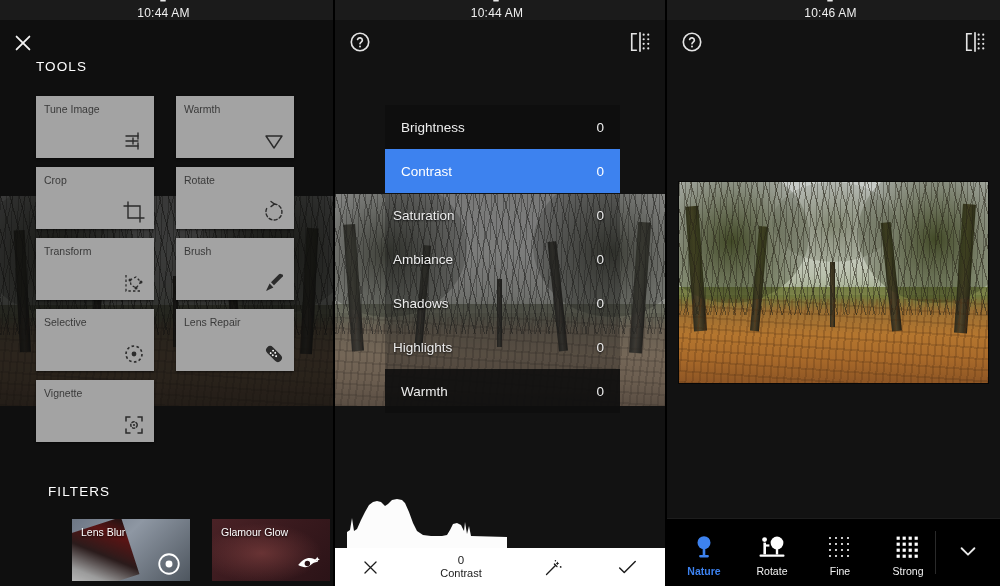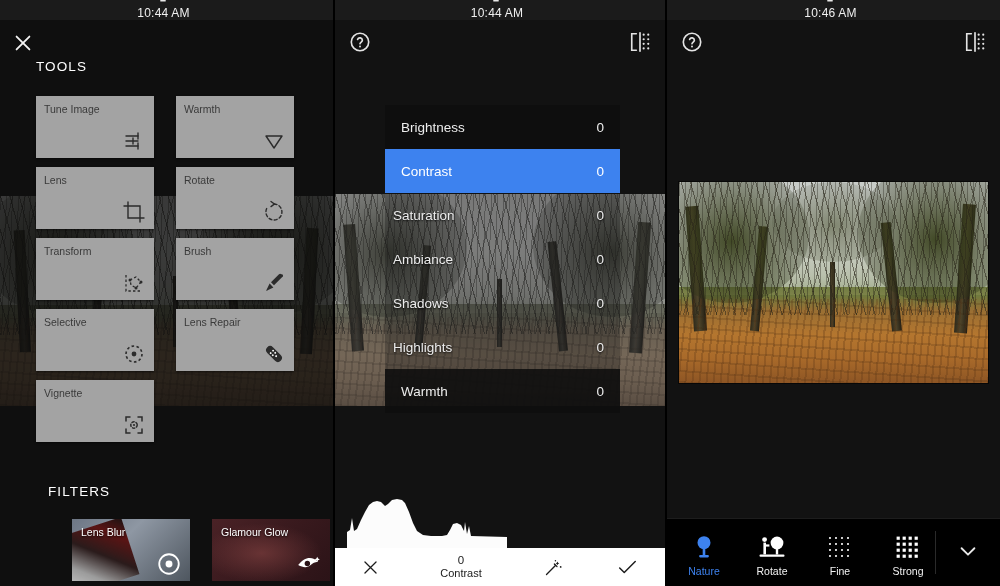--- a/index.html
+++ b/index.html
@@ -163,21 +163,21 @@
     border-top: 1px solid #1d1d1d;
   }
   .looks-items { display: flex; align-items: center; padding-left: 10px; gap: 14px; flex: 1; }
   .look {
     width: 54px; display: flex; flex-direction: column; align-items: center;
     justify-content: center; gap: 3px; padding-top: 4px;
   }
   .look .l-icon { width: 32px; height: 30px; color: #fff; display: flex; align-items: center; justify-content: center; }
   .look .l-label { font-size: 10.5px; color: #f2f2f2; }
   .look.selected .l-icon { color: #3d82ef; }
-  .look.selected .l-label { color: #3d82ef; }
+  .look.selected .l-label { color: #3d82ef; font-weight: bold; }
   .looks-divider { width: 1px; background: #2a2a2a; margin: 12px 0; }
   .looks-expand { width: 72px; display: flex; align-items: center; justify-content: center; }
   .looks-expand svg { color: #e9e9e9; }
 </style>
 </head>
 <body>
 
 <div class="screens">
 
   <div class="panel p1">
@@ -251,21 +251,21 @@
           <span class="t-label">Warmth</span>
           <span class="t-icon">
             <svg width="24" height="24" viewBox="0 0 24 24" stroke="#2b2b2b" stroke-width="1.4" fill="none" stroke-linejoin="round">
               <path d="M4 7h16L12 19 4 7z"></path>
             </svg>
           </span>
         </div>
       </div>
       <div class="tool-row">
         <div class="tool-tile">
-          <span class="t-label">Lens</span>
+          <span class="t-label">Crop</span>
           <span class="t-icon">
             <svg width="24" height="24" viewBox="0 0 24 24" stroke="#2b2b2b" stroke-width="1.4" fill="none" stroke-linecap="round">
               <path d="M6 2v16h16M2 6h16v16"></path>
             </svg>
           </span>
         </div>
         <div class="tool-tile">
           <span class="t-label">Rotate</span>
           <span class="t-icon">
             <svg width="24" height="24" viewBox="0 0 24 24" stroke="#2b2b2b" stroke-width="1.4" fill="none" stroke-linecap="round">

